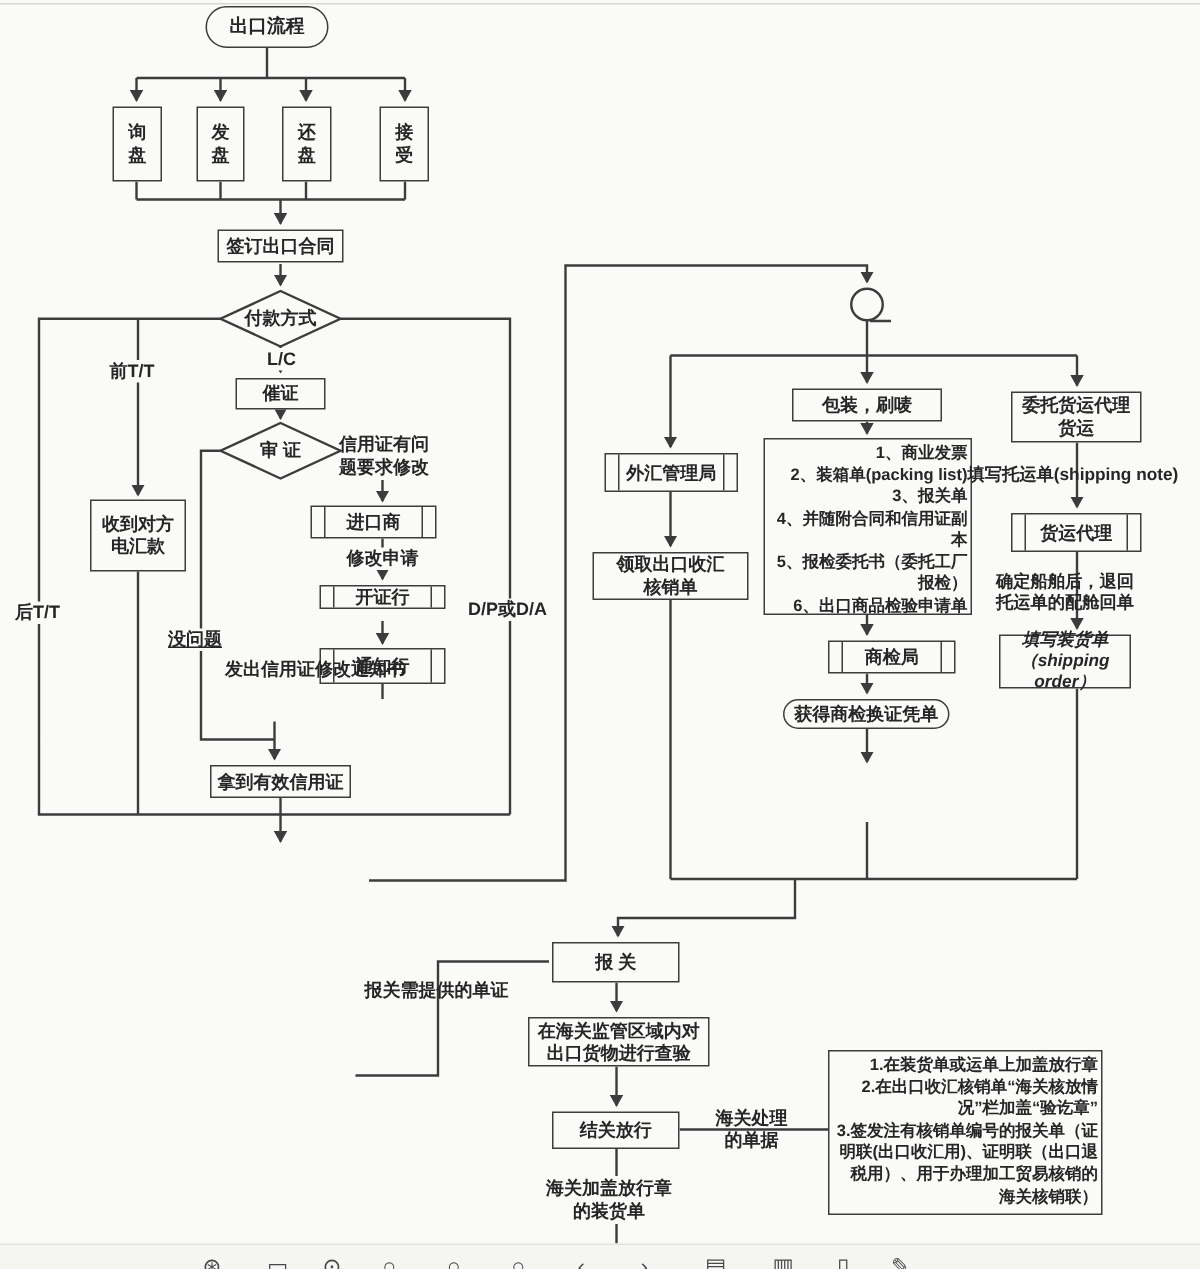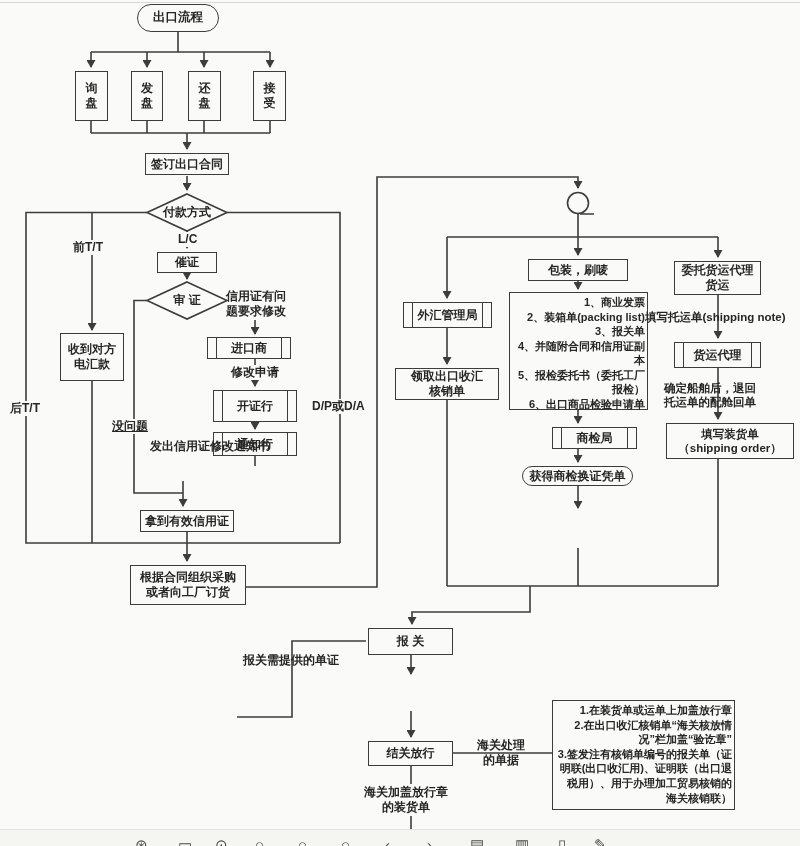--- a/index.html
+++ b/index.html
@@ -92,37 +92,37 @@
 盘</div>
   <div class="node" style="left:253px;top:71px;width:33px;height:50px;">接
 受</div>
   <div class="node" style="left:145px;top:153px;width:84px;height:22px;">签订出口合同</div>
   <div class="node nob" style="left:149px;top:198px;width:76px;height:29px;">付款方式</div>
   <div class="node" style="left:157px;top:252px;width:60px;height:21px;">催证</div>
   <div class="node nob" style="left:149px;top:286px;width:76px;height:29px;">审 证</div>
   <div class="node" style="left:60px;top:333px;width:64px;height:48px;">收到对方
 电汇款</div>
   <div class="node predef" style="left:207px;top:337px;width:84px;height:22px;">进口商</div>
-  <div class="node predef" style="left:213px;top:390px;width:84px;height:32px;">开证行</div>
+  <div class="node predef" style="left:213px;top:390px;width:84px;height:16px;">开证行</div>
   <div class="node predef" style="left:213px;top:432px;width:84px;height:24px;">通知行</div>
   <div class="node" style="left:140px;top:510px;width:94px;height:22px;">拿到有效信用证</div>
-  <div class="node" style="left:130px;top:565px;width:116px;height:40px;">根据合同组织采购
-或者向工厂订货</div>
   <div class="node predef" style="left:403px;top:302px;width:89px;height:26px;">外汇管理局</div>
   <div class="node" style="left:395px;top:368px;width:104px;height:32px;">领取出口收汇
 核销单</div>
   <div class="node" style="left:528px;top:259px;width:100px;height:22px;">包装，刷唛</div>
   <div class="node" style="left:674px;top:261px;width:87px;height:34px;">委托货运代理
 货运</div>
   <div class="node predef" style="left:674px;top:342px;width:87px;height:26px;">货运代理</div>
-  <div class="node small" style="left:666px;top:423px;width:128px;height:36px;">填写装货单
+  <div class="node small" style="left:666px;top:423px;width:88px;height:36px;font-style:italic;">填写装货单
 （shipping order）</div>
   <div class="node predef" style="left:536px;top:427px;width:85px;height:22px;margin-left:16px;">商检局</div>
   <div class="node" style="left:522px;top:466px;width:111px;height:20px;border-radius:10px;">获得商检换证凭单</div>
   <div class="node" style="left:368px;top:628px;width:85px;height:27px;">报 关</div>
+  <div class="node" style="left:352px;top:678px;width:121px;height:33px;">在海关监管区域内对
+出口货物进行查验</div>
   <div class="node" style="left:368px;top:741px;width:85px;height:25px;">结关放行</div>
 
   <div class="doc-box" style="left:509px;top:292px;width:139px;height:118px;line-height:14.5px;">
       <div>1、商业发票</div>
       <div>2、装箱单(packing list)</div>
       <div>3、报关单</div>
       <div>4、并随附合同和信用证副本</div>
       <div>5、报检委托书（委托工厂报检）</div>
       <div>6、出口商品检验申请单</div>
     </div>

